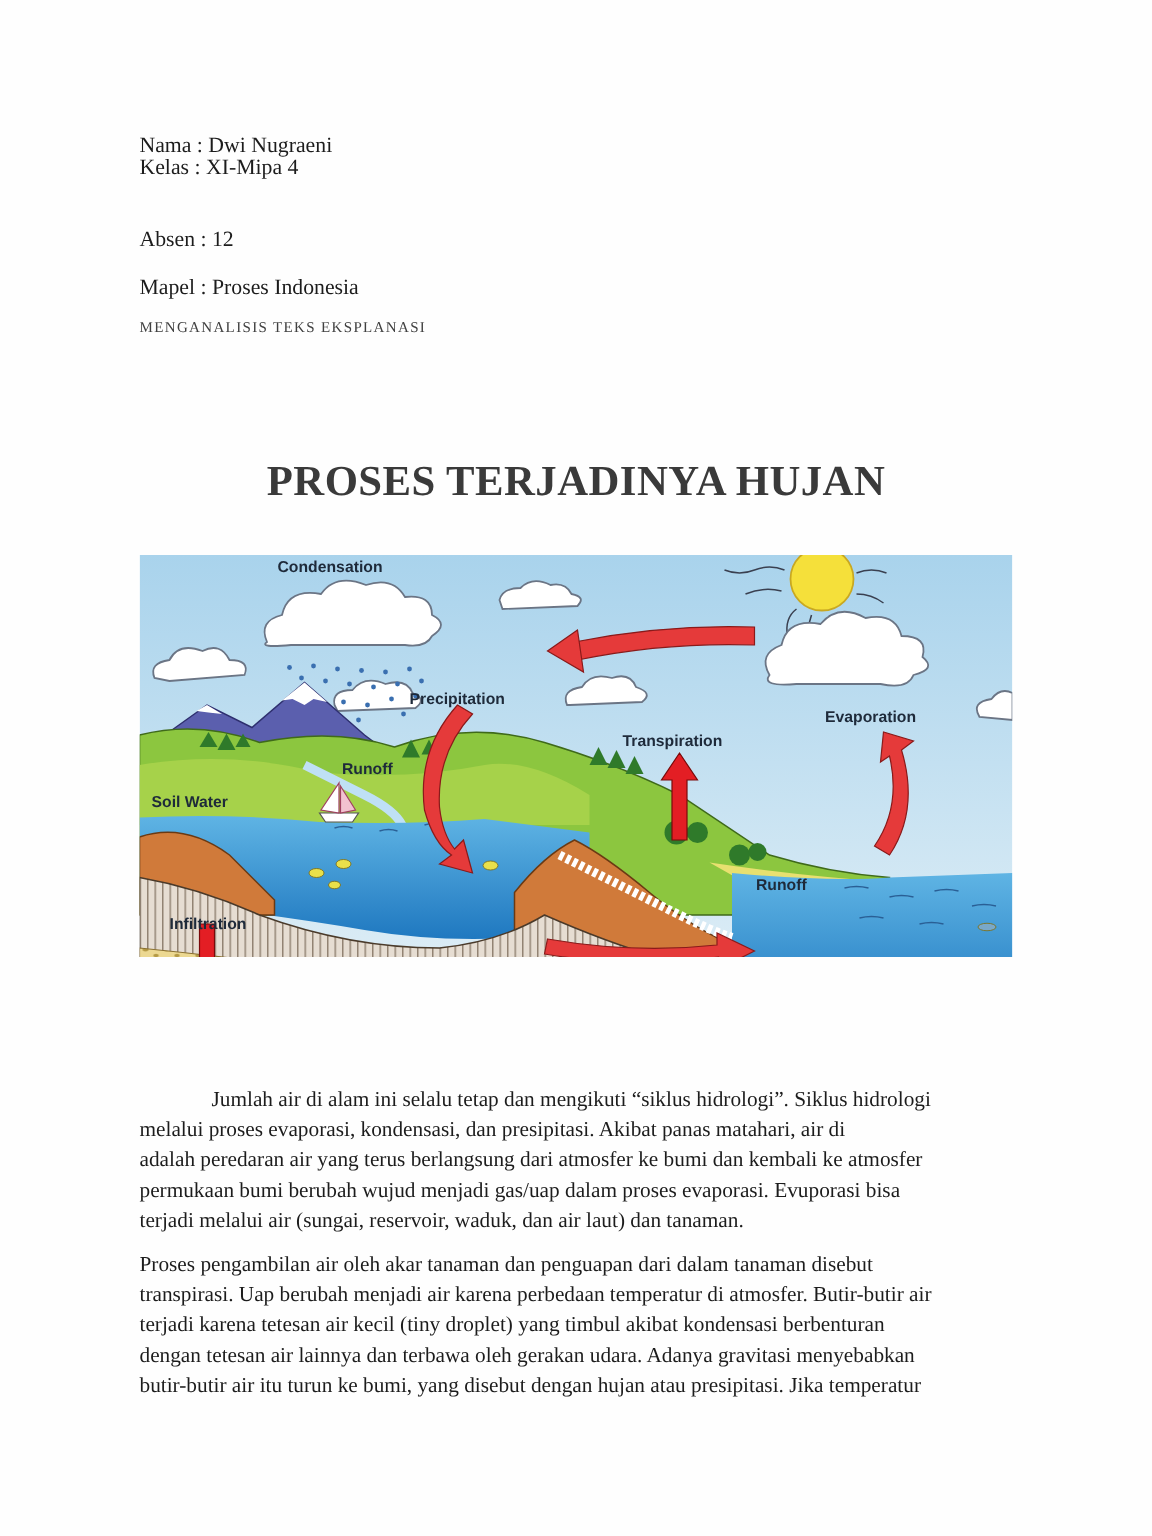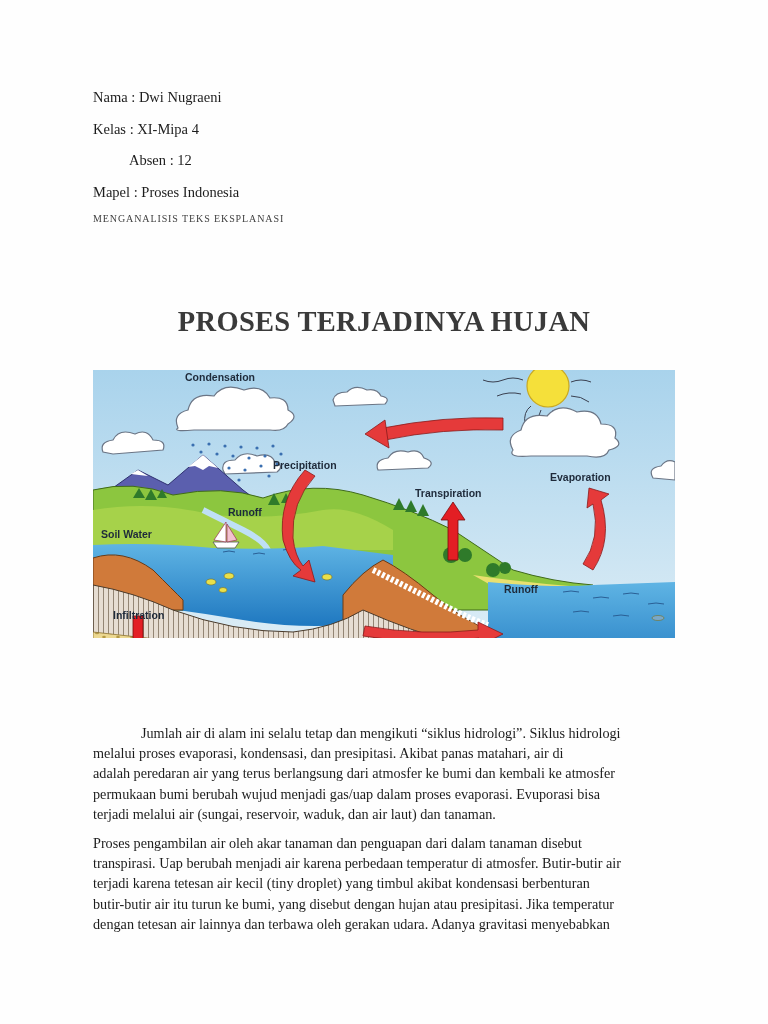--- a/index.html
+++ b/index.html
@@ -14,22 +14,22 @@
     .para { position: absolute; left: 93px; width: 582px; font-size: 14.2px; line-height: 20.2px; color: #1c1c1c; }
     .para .ln { display: block; white-space: nowrap; }
     .para .indent { padding-left: 48px; }
   </style>
 </head>
 <body>
 
 <div class="page">
 
   <div class="meta-line" style="top:88px;">Nama : Dwi Nugraeni</div>
-  <div class="meta-line" style="top:120px;">Kelas : XI-Mipa 4</div>
-  <div class="meta-line" style="top:151px;margin-left:36px;">Absen : 12</div>
+  <div class="meta-line" style="top:103px;">Kelas : XI-Mipa 4</div>
+  <div class="meta-line" style="top:151px;">Absen : 12</div>
   <div class="meta-line" style="top:183px;">Mapel : Proses Indonesia</div>
   <div class="subtitle">MENGANALISIS TEKS EKSPLANASI</div>
 
   <div class="title">PROSES TERJADINYA HUJAN</div>
 
   <div class="figure">
     <svg width="582" height="309" viewBox="0 0 582 309" xmlns="http://www.w3.org/2000/svg">
       <defs>
         <linearGradient id="sky" x1="0" y1="0" x2="0" y2="1">
           <stop offset="0" stop-color="#a9d3ec"></stop>
@@ -200,17 +200,17 @@
     <span class="ln">melalui proses evaporasi, kondensasi, dan presipitasi. Akibat panas matahari, air di</span>
     <span class="ln">adalah peredaran air yang terus berlangsung dari atmosfer ke bumi dan kembali ke atmosfer</span>
     <span class="ln">permukaan bumi berubah wujud menjadi gas/uap dalam proses evaporasi. Evuporasi bisa</span>
     <span class="ln">terjadi melalui air (sungai, reservoir, waduk, dan air laut) dan tanaman.</span>
   </div>
 
   <div class="para" style="top:833px;">
     <span class="ln">Proses pengambilan air oleh akar tanaman dan penguapan dari dalam tanaman disebut</span>
     <span class="ln">transpirasi. Uap berubah menjadi air karena perbedaan temperatur di atmosfer. Butir-butir air</span>
     <span class="ln">terjadi karena tetesan air kecil (tiny droplet) yang timbul akibat kondensasi berbenturan</span>
+    <span class="ln">dengan tetesan air lainnya dan terbawa oleh gerakan udara. Adanya gravitasi menyebabkan</span>
     <span class="ln">butir-butir air itu turun ke bumi, yang disebut dengan hujan atau presipitasi. Jika temperatur</span>
-    <span class="ln">dengan tetesan air lainnya dan terbawa oleh gerakan udara. Adanya gravitasi menyebabkan</span>
   </div>
 
 </div>
 
 </body></html>

